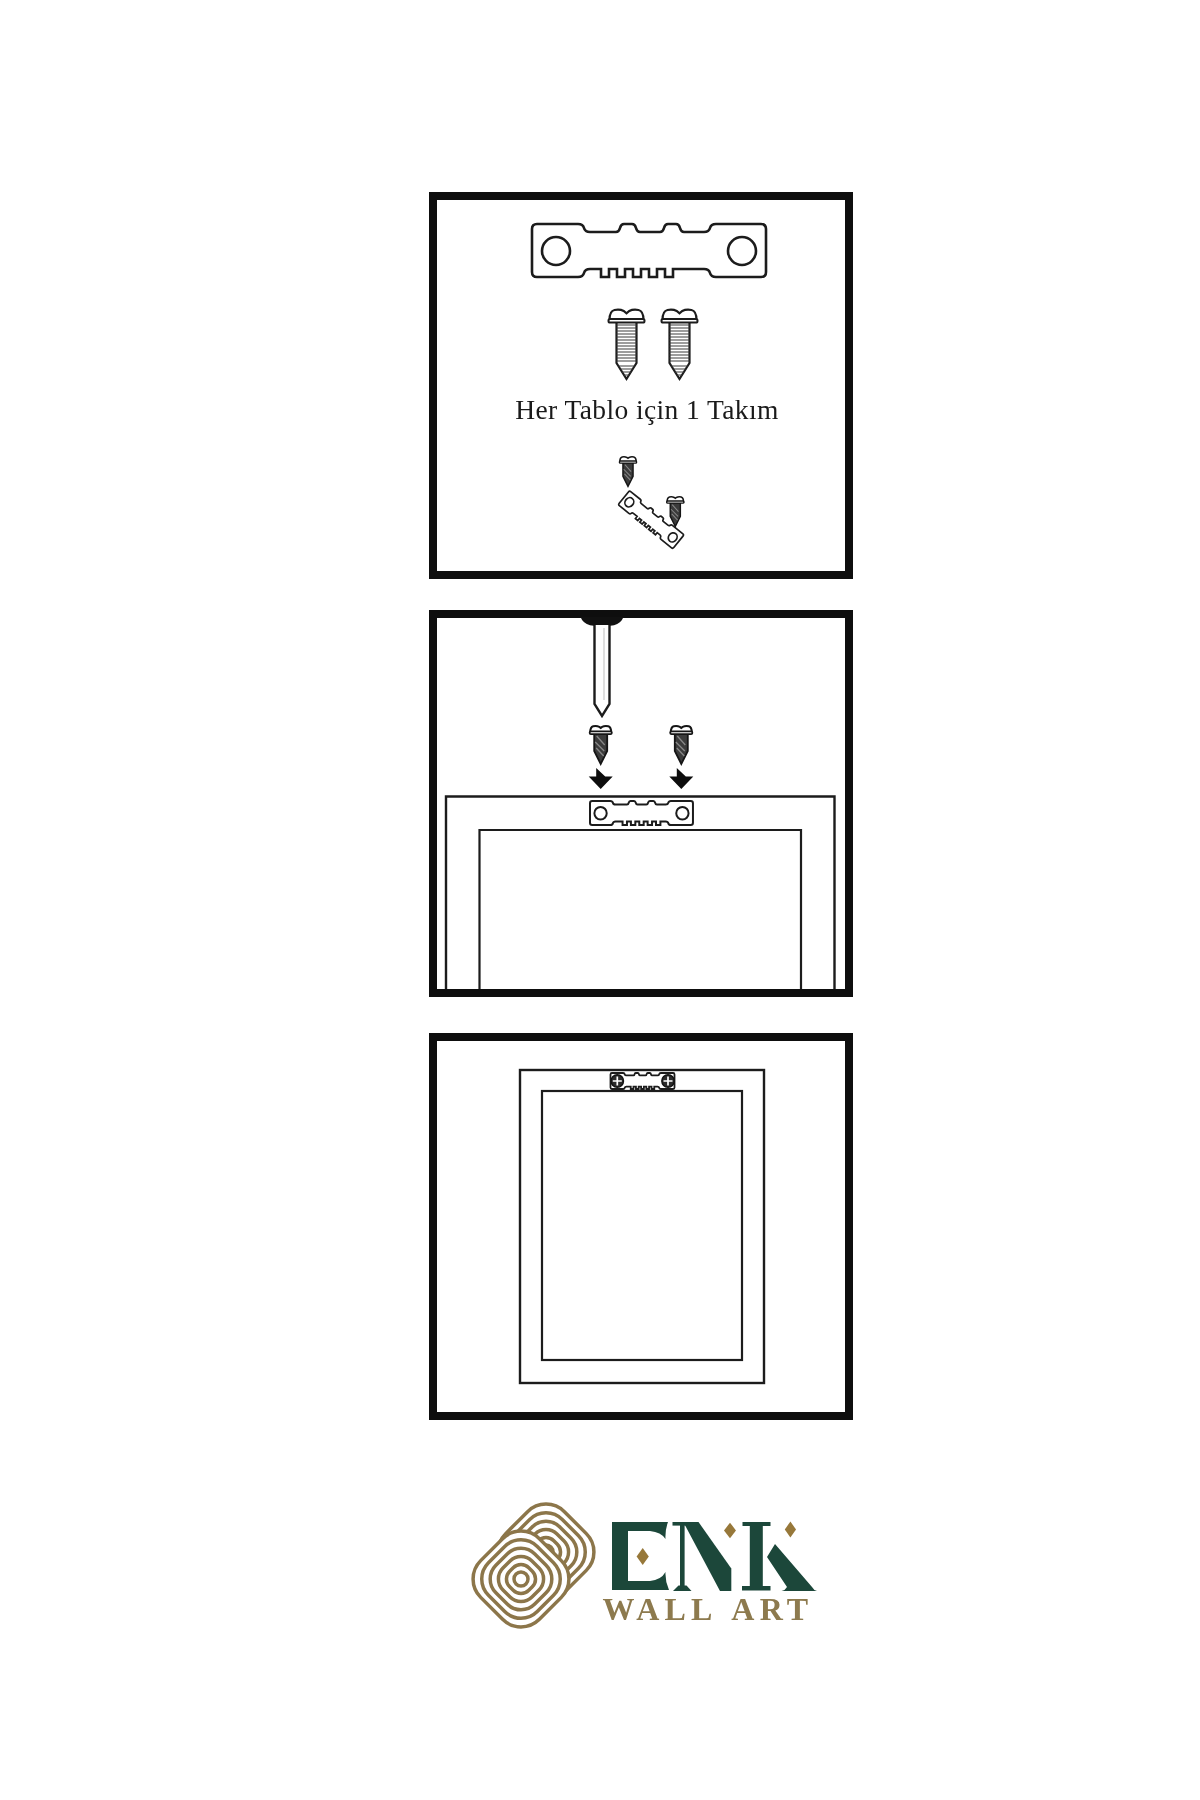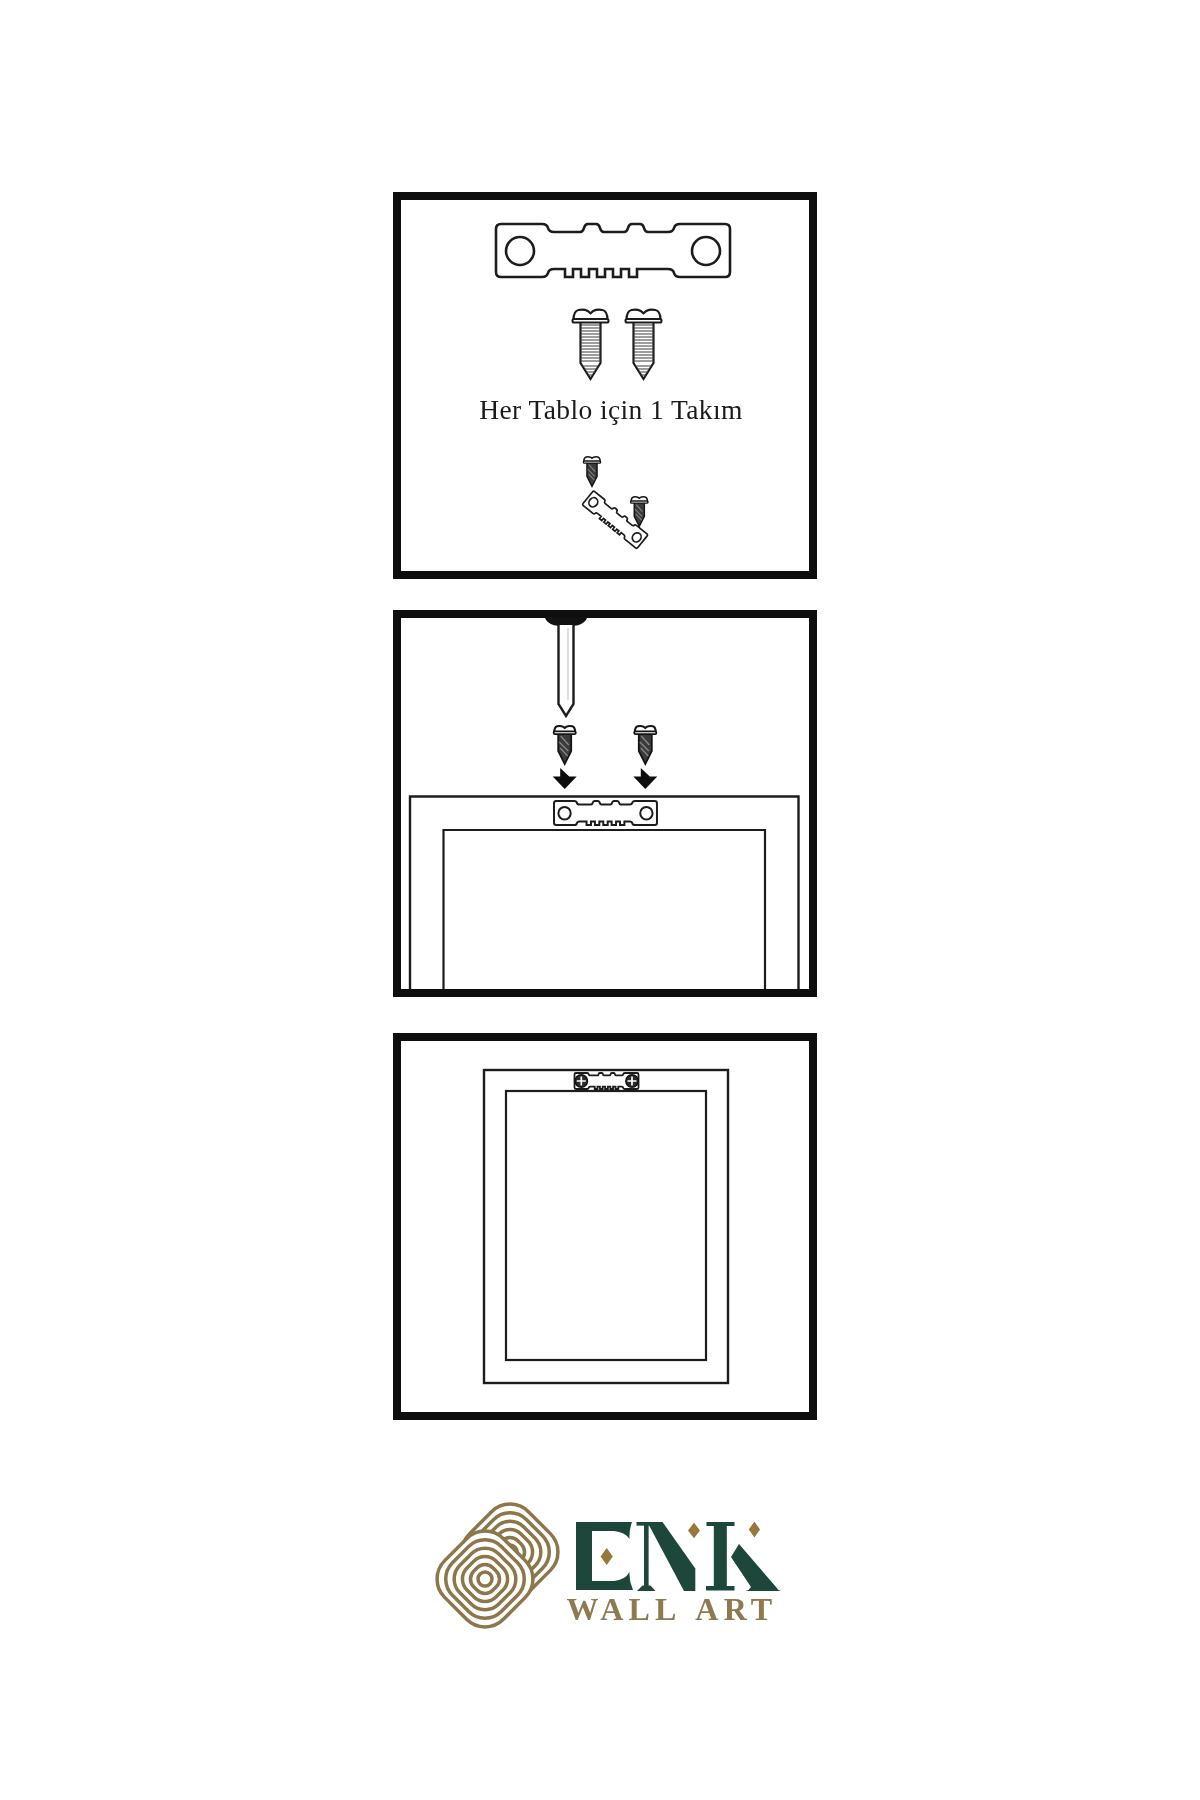--- a/index.html
+++ b/index.html
@@ -1,16 +1,16 @@
 <!DOCTYPE html>
 <html><head>
 <meta charset="utf-8">
 <style>
 html,body{margin:0;padding:0;background:#fff;}
-#page{width:1012px;height:1800px;position:relative;background:#fff;}
+#page{width:1012px;height:1800px;position:relative;background:#fff;margin-left:36px;}
 svg{display:block}
 text{font-family:"Liberation Serif",serif;}
 </style>
 </head>
 <body>
 <div id="page">
 <svg width="1200" height="1800" viewBox="0 0 1200 1800">
 <defs>
 <path id="plate" d="M5,0 H46 Q51,0 52,4 Q53,8 58,8 H84 Q87,8 88,4 Q89,0 92,0 H100 Q103,0 104,4 Q105,8 108,8 H128 Q131,8 132,4 Q133,0 136,0 H144 Q147,0 148,4 Q149,8 152,8 H172 Q177,8 178,4 Q179,0 184,0 H229 Q234,0 234,5 V48 Q234,53 229,53 H184 Q179,53 178,49 Q177,45 172,45 H141 V53 H133 V45 H125 V53 H117 V45 H109 V53 H101 V45 H93 V53 H85 V45 H77 V53 H69 V45 H58 Q53,45 52,49 Q51,53 46,53 H5 Q0,53 0,48 V5 Q0,0 5,0 Z" vector-effect="non-scaling-stroke"></path>
 <path id="plateS" d="M5,0 H46 Q51,0 52,4 Q53,8 58,8 H84 Q87,8 88,4 Q89,0 92,0 H100 Q103,0 104,4 Q105,8 108,8 H128 Q131,8 132,4 Q133,0 136,0 H144 Q147,0 148,4 Q149,8 152,8 H172 Q177,8 178,4 Q179,0 184,0 H229 Q234,0 234,5 V48 Q234,53 229,53 H184 Q179,53 178,49 Q177,45 172,45 H160 V53 H150 V45 H141 V53 H131 V45 H122 V53 H112 V45 H103 V53 H93 V45 H84 V53 H74 V45 H58 Q53,45 52,49 Q51,53 46,53 H5 Q0,53 0,48 V5 Q0,0 5,0 Z" vector-effect="non-scaling-stroke"></path>

